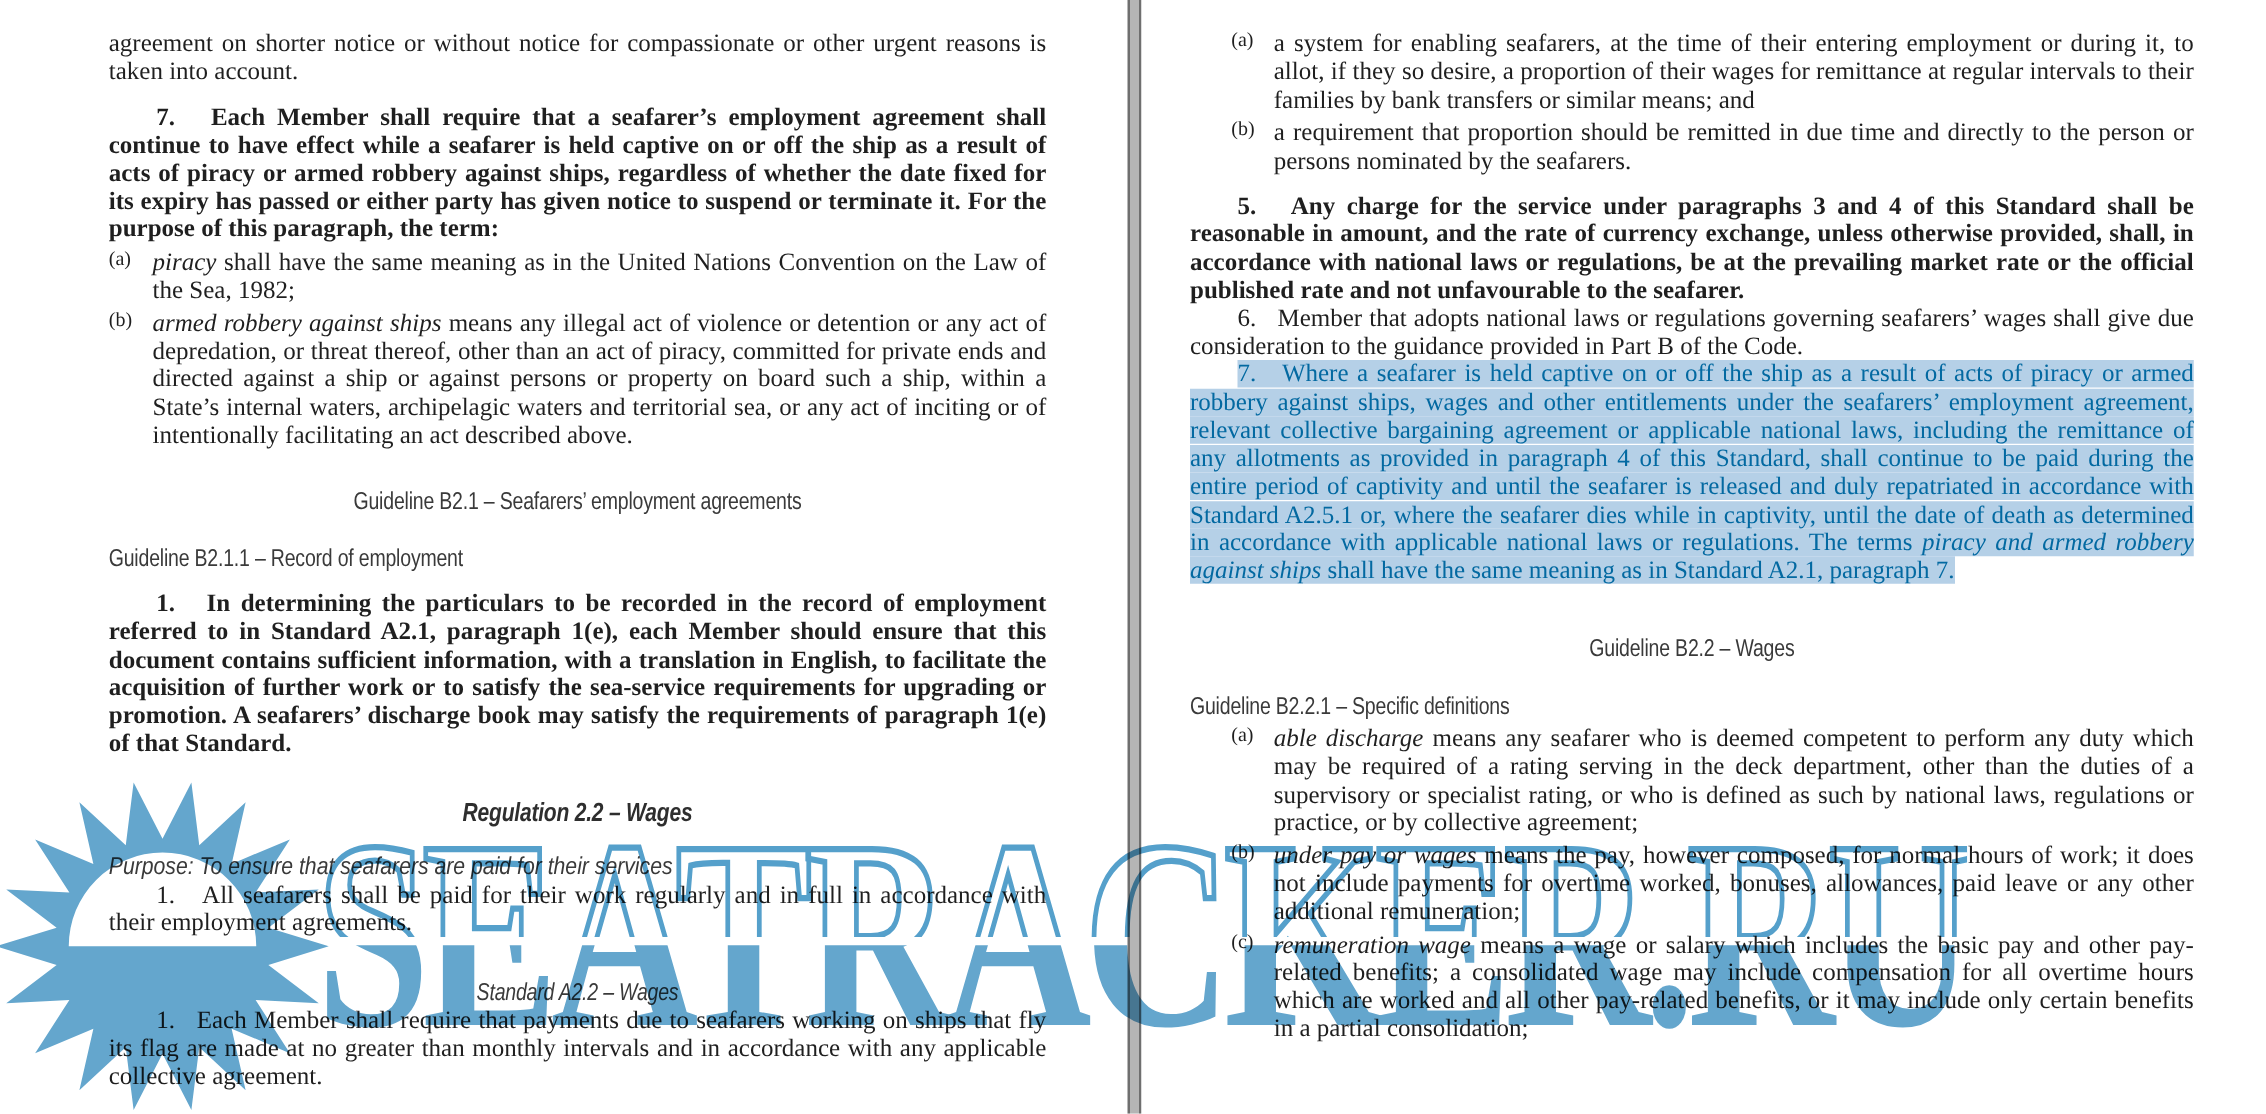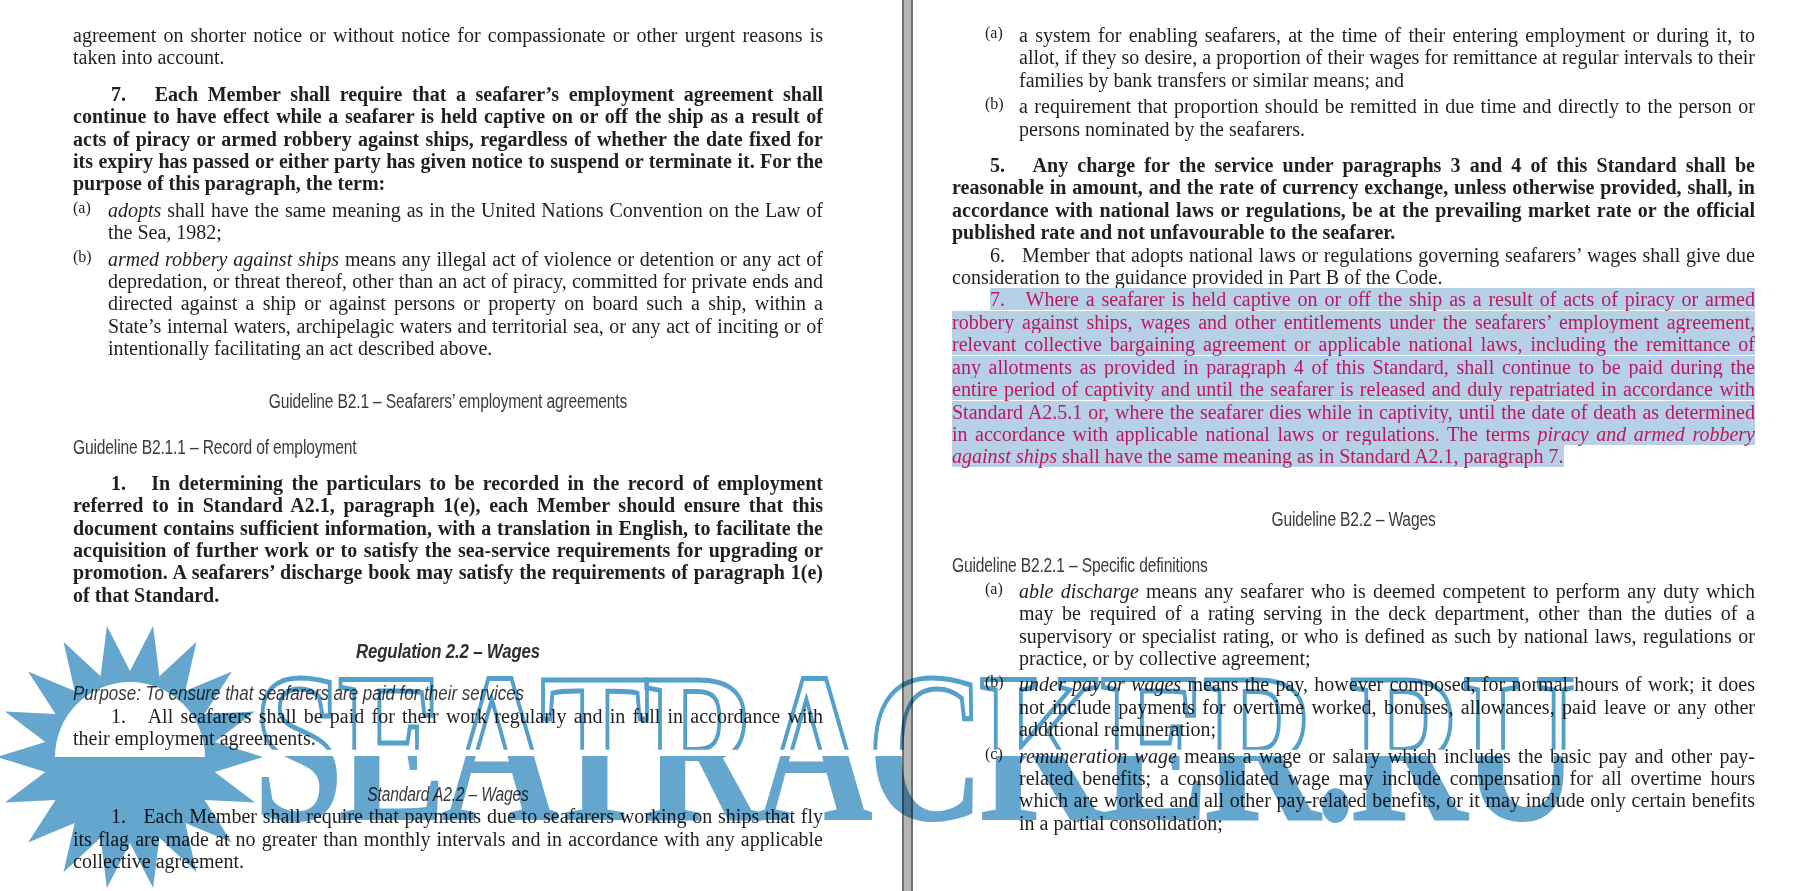--- a/index.html
+++ b/index.html
@@ -3,21 +3,21 @@
 <meta charset="utf-8">
 <style>
   html,body{margin:0;padding:0;}
   body{
     width:1813px;height:891px;position:relative;overflow:hidden;
     background:#ffffff;
     font-family:"Liberation Serif", serif;
     color:#1f1f1f;
   }
   .page-col{position:absolute;top:24px;}
-  .col-left{left:73px;width:750px;}
+  .col-left{left:87px;width:750px;}
   .col-right{left:952px;width:803px;}
   p{margin:0;font-size:20px;line-height:22.4px;text-align:justify;}
   .indent{text-indent:38px;}
   .mt6{margin-top:6px;} .mt12{}
   .mt14{margin-top:14px;font-weight:bold;} .mt20{margin-top:20px;}
   .mt24{margin-top:24px;} .mt30{margin-top:30px;} .mt34{margin-top:34px;}
   
   .item{position:relative;margin-top:4px;}
   .col-left .item{padding-left:35px;}
   .col-left .item .lbl{position:absolute;left:0;top:0;}
@@ -34,21 +34,21 @@
   }
   .h-left{text-align:left;transform-origin:left center;}
   .h-bold-italic{font-weight:bold;font-style:italic;color:#2e2e2e;font-size:21px;}
   .h-italic{font-style:italic;}
   .purpose{
     font-family:"Liberation Sans", sans-serif;
     font-style:italic;font-size:19.5px;color:#3a3a3a;
     text-align:left;text-indent:0;transform:scaleX(0.87);transform-origin:left center;
   }
   
-  .hl{background:#b5d0e7;color:#be185d;}
+  .hl{background:#b5d0e7;color:#0369a1;}
   
   .divider{
     position:absolute;top:0;left:902px;width:11px;height:891px;
     background:linear-gradient(90deg,#6f6f6f 0 2px,#b5b5b5 2px 9px,#6f6f6f 9px 11px);
   }
   
   .wm{position:absolute;pointer-events:none;mix-blend-mode:multiply;}
   .wm-sun{left:-6px;top:620px;width:272px;height:272px;}
   .wm-text-wrap{
     left:253px;top:640px;height:215px;width:1720px;
@@ -70,21 +70,21 @@
 </style>
 </head>
 <body>
 
 <div class="page-col col-left">
   <p>agreement on shorter notice or without notice for compassionate or other urgent reasons is taken into account.</p>
   <p class="indent mt14">7.&nbsp;&nbsp;&nbsp;Each Member shall require that a seafarer’s employment agreement shall continue to have effect while a seafarer is held captive on or off the ship as a result of acts of piracy or armed robbery against ships, regardless of whether the date fixed for its expiry has passed or either party has given notice to suspend or terminate it. For the purpose of this paragraph, the term:</p>
 
   <div class="item mt6">
     <span class="lbl">(a)</span>
-    <p><span class="it">adopts</span><span>&nbsp;shall have the same meaning as in the United Nations Convention on the Law of the Sea, 1982;</span></p>
+    <p><span class="it">piracy</span><span>&nbsp;shall have the same meaning as in the United Nations Convention on the Law of the Sea, 1982;</span></p>
   </div>
   <div class="item mt6">
     <span class="lbl">(b)</span>
     <p><span class="it">armed robbery against ships</span><span>&nbsp;means any illegal act of violence or detention or any act of depredation, or threat thereof, other than an act of piracy, committed for private ends and directed against a ship or against persons or property on board such a ship, within a State’s internal waters, archipelagic waters and territorial sea, or any act of inciting or of intentionally facilitating an act described above.</span></p>
   </div>
 
   <p class="h-sans mt30">Guideline B2.1 – Seafarers’ employment agreements</p>
   <p class="h-sans h-left mt24">Guideline B2.1.1 – Record of employment</p>
   <p class="indent mt14">1.&nbsp;&nbsp;&nbsp;In determining the particulars to be recorded in the record of employment referred to in Standard A2.1, paragraph 1(e), each Member should ensure that this document contains sufficient information, with a translation in English, to facilitate the acquisition of further work or to satisfy the sea-service requirements for upgrading or promotion. A seafarers’ discharge book may satisfy the requirements of paragraph 1(e) of that Standard.</p>
 

